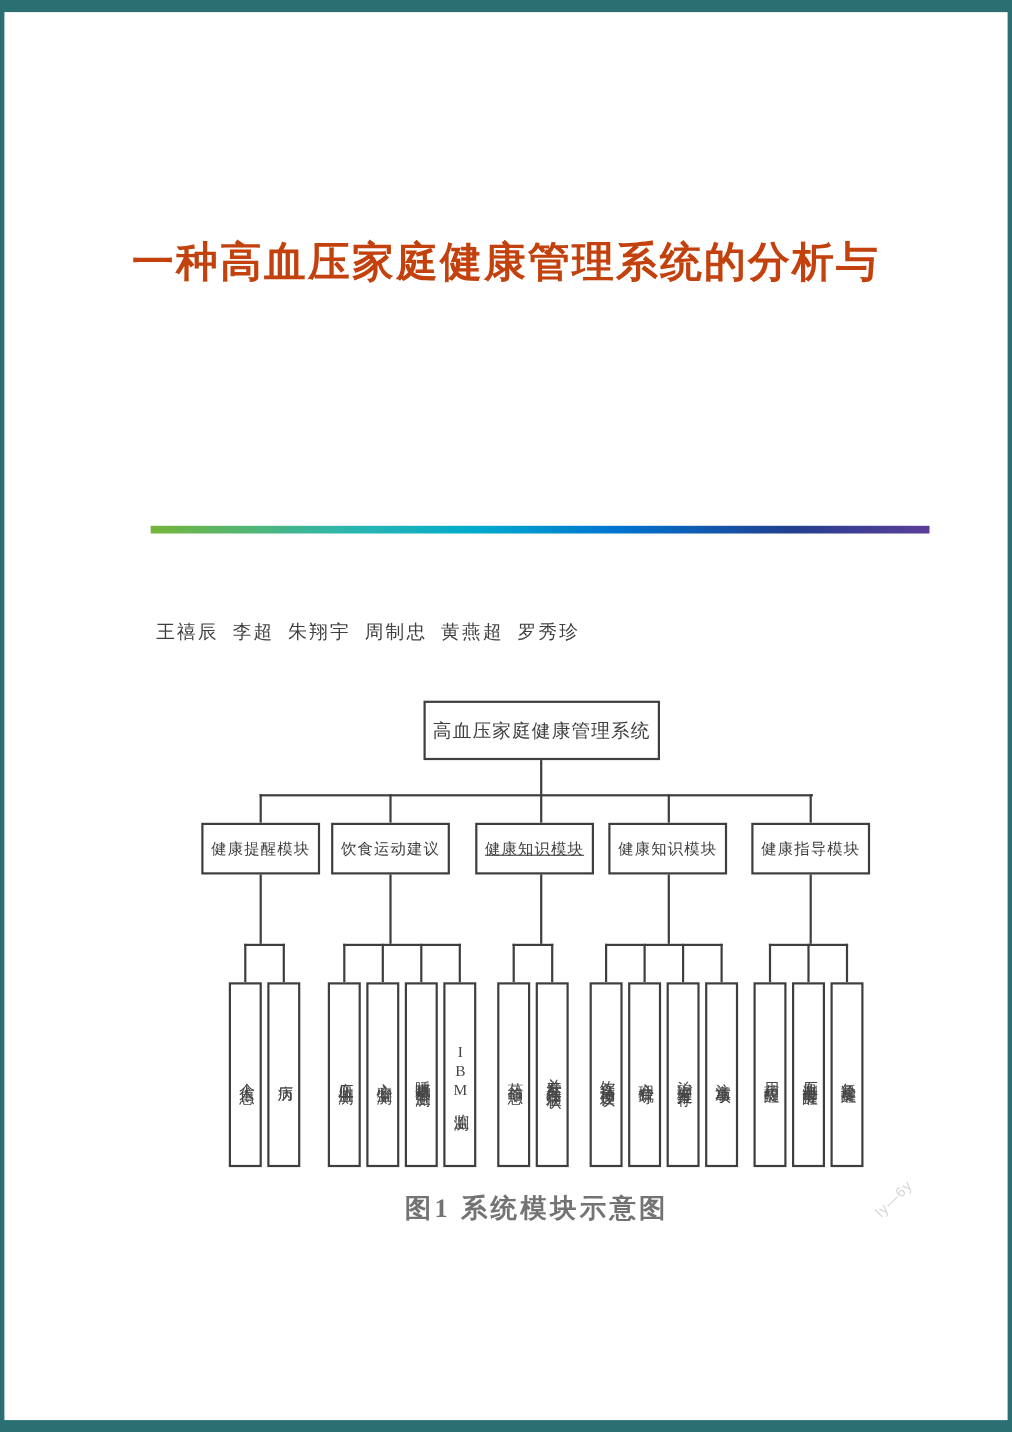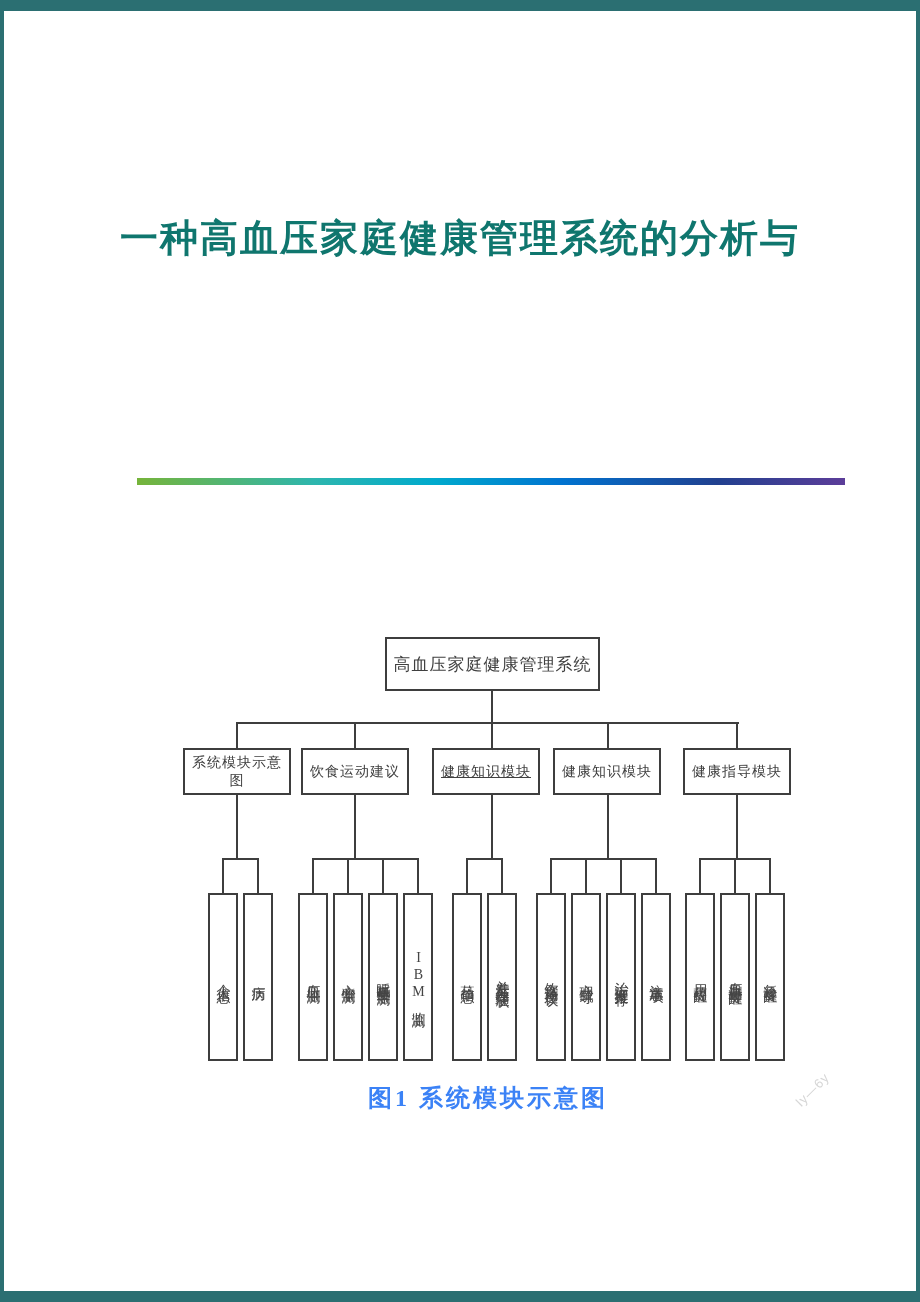--- a/index.html
+++ b/index.html
@@ -14,21 +14,21 @@
   .frame-top,.frame-bottom{position:absolute;left:0;width:920px;height:11px;background:#2b6f72;}
   .frame-top{top:0;}
   .frame-bottom{bottom:0;}
   .frame-left,.frame-right{position:absolute;top:0;width:4px;height:1302px;background:#2b6f72;}
   .frame-left{left:0;}
   .frame-right{right:0;}
 
   .title-line{
     position:absolute;left:0;width:100%;
     text-align:center;
-    font-size:38px;font-weight:600;color:#0f766e;
+    font-size:38px;font-weight:600;color:#c2410c;
     letter-spacing:2px;
     font-family:"Liberation Serif", serif;
   }
   .title-line.l1{top:213px;}
   .title-line.l2{top:318px;}
 
   .divider{
     position:absolute;top:478px;left:137px;width:708px;height:7px;
     background:linear-gradient(90deg,#76b43a 0%,#2db6ae 25%,#00aacd 42%,#0073d0 60%,#21408f 82%,#5c3d99 100%);
   }
@@ -59,21 +59,21 @@
   .child-box span{
     writing-mode:vertical-rl;
     text-orientation:upright;
     font-size:14px;letter-spacing:2px;line-height:1;
     white-space:nowrap;
   }
 
   .caption{
     position:absolute;top:1082px;left:56px;width:864px;
     text-align:center;
-    font-size:24px;font-weight:bold;color:#3b82f6;letter-spacing:3px;
+    font-size:24px;font-weight:bold;color:#737373;letter-spacing:3px;
   }
 
   .watermark{
     position:absolute;left:792px;top:1082px;
     color:#d6d6d6;font-size:13px;letter-spacing:1px;
     transform:rotate(-45deg);
     font-family:"Liberation Sans", sans-serif;
   }
 </style>
 </head>
@@ -83,35 +83,36 @@
 
   <div class="frame-top"></div>
   <div class="frame-bottom"></div>
   <div class="frame-left"></div>
   <div class="frame-right"></div>
 
   <div class="title-line l1">一种高血压家庭健康管理系统的分析与</div>
 
   <div class="divider"></div>
 
+  <div class="authors">王禧辰  李超  朱翔宇  周制忠  黄燕超  罗秀珍</div>
 
   <div>
 
     <div class="box root-box">高血压家庭健康管理系统</div>
 
     <div class="line" style="left:491px;top:691px;width:2px;height:31px;"></div>
     <div class="line" style="left:236px;top:722px;width:503px;height:2px;"></div>
 
     <div class="line" style="left:236px;top:722px;width:2px;height:26px;"></div>
     <div class="line" style="left:354px;top:722px;width:2px;height:26px;"></div>
     <div class="line" style="left:491px;top:722px;width:2px;height:26px;"></div>
     <div class="line" style="left:607px;top:722px;width:2px;height:26px;"></div>
     <div class="line" style="left:736px;top:722px;width:2px;height:26px;"></div>
 
-    <div class="box module-box" style="left:183px;">系统模块示意图</div>
+    <div class="box module-box" style="left:183px;">健康提醒模块</div>
     <div class="box module-box" style="left:301px;">饮食运动建议</div>
     <div class="box module-box" style="left:432px;text-decoration:underline;">健康知识模块</div>
     <div class="box module-box" style="left:553px;">健康知识模块</div>
     <div class="box module-box" style="left:683px;">健康指导模块</div>
 
     <div class="line" style="left:236px;top:795px;width:2px;height:63px;"></div>
     <div class="line" style="left:354px;top:795px;width:2px;height:63px;"></div>
     <div class="line" style="left:491px;top:795px;width:2px;height:63px;"></div>
     <div class="line" style="left:607px;top:795px;width:2px;height:63px;"></div>
     <div class="line" style="left:736px;top:795px;width:2px;height:63px;"></div>

